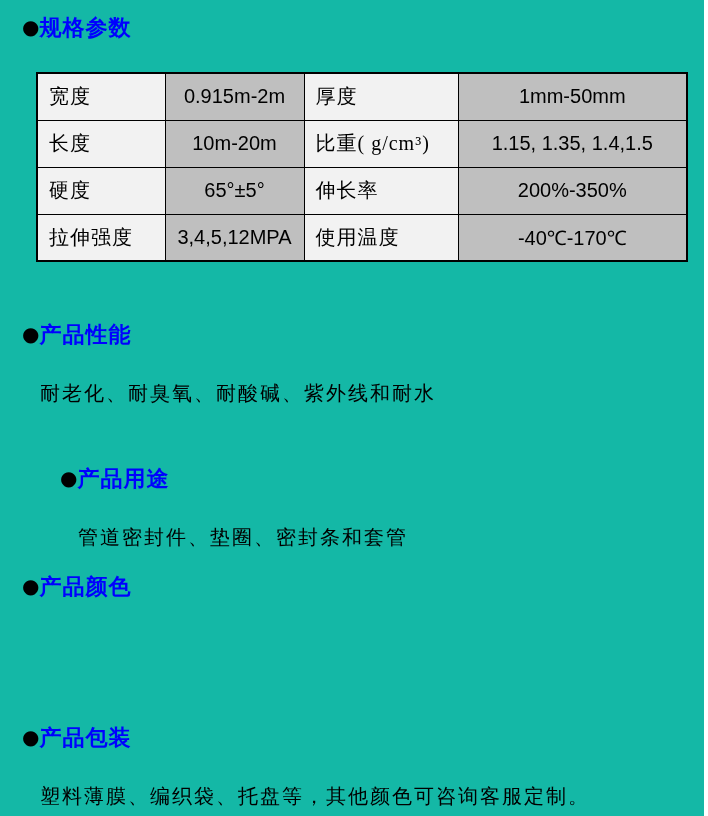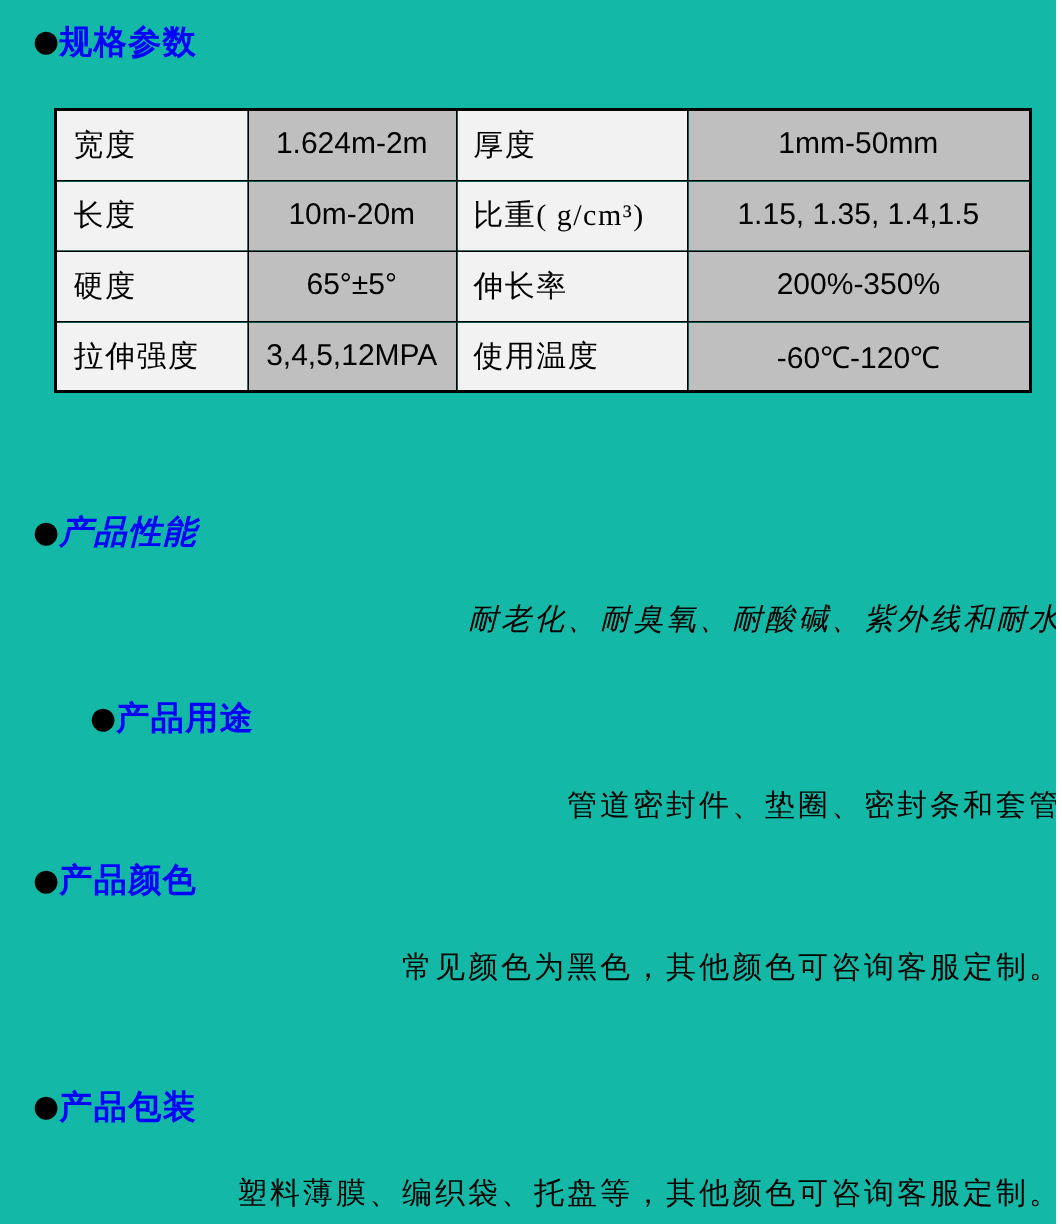--- a/index.html
+++ b/index.html
@@ -71,23 +71,22 @@
   
   .sec { position: absolute; left: 0; width: 708px; }
   .sec .sec-head { padding-left: 22px; }
   .sec .sec-body {
     margin-top: 31px;
     margin-left: 40px;
     font-size: 20px;
     line-height: 26px;
     letter-spacing: 2px;
     color: #000000;
-    text-align: right;
   }
-  .s1 { top: 340px; font-style: italic; }
+  .s1 { top: 320px; }
   .s2 { top: 464px; padding-left: 38px; }
   .s3 { top: 572px; }
   .s4 { top: 723px; }
 </style>
 </head>
 <body>
 
 <div class="sheet">
 
   <div class="sec-head pos-spec">
@@ -97,41 +96,41 @@
   <table class="spec-table">
     <colgroup>
         <col class="c0">
         <col class="c1">
         <col class="c2">
         <col class="c3">
       </colgroup>
     <tbody>
       <tr>
         <td class="lbl">宽度</td>
-        <td class="val">1.624m-2m</td>
+        <td class="val">0.915m-2m</td>
         <td class="lbl">厚度</td>
         <td class="val">1mm-50mm</td>
       </tr>
       <tr>
         <td class="lbl">长度</td>
         <td class="val">10m-20m</td>
         <td class="lbl">比重( g/cm³)</td>
         <td class="val">1.15, 1.35, 1.4,1.5</td>
       </tr>
       <tr>
         <td class="lbl">硬度</td>
         <td class="val">65°±5°</td>
         <td class="lbl">伸长率</td>
         <td class="val">200%-350%</td>
       </tr>
       <tr>
         <td class="lbl">拉伸强度</td>
         <td class="val">3,4,5,12MPA</td>
         <td class="lbl">使用温度</td>
-        <td class="val">-60℃-120℃</td>
+        <td class="val">-40℃-170℃</td>
       </tr>
     </tbody>
   </table>
 
   <div class="sec s1">
     <div class="sec-head">
       <span class="bullet">●</span><span class="title">产品性能</span>
     </div>
     <div class="sec-body">耐老化、耐臭氧、耐酸碱、紫外线和耐水</div>
   </div>
@@ -140,21 +139,20 @@
     <div class="sec-head">
       <span class="bullet">●</span><span class="title">产品用途</span>
     </div>
     <div class="sec-body">管道密封件、垫圈、密封条和套管</div>
   </div>
 
   <div class="sec s3">
     <div class="sec-head">
       <span class="bullet">●</span><span class="title">产品颜色</span>
     </div>
-    <div class="sec-body">常见颜色为黑色，其他颜色可咨询客服定制。</div>
   </div>
 
   <div class="sec s4">
     <div class="sec-head">
       <span class="bullet">●</span><span class="title">产品包装</span>
     </div>
     <div class="sec-body">塑料薄膜、编织袋、托盘等，其他颜色可咨询客服定制。</div>
   </div>
 
 </div>

